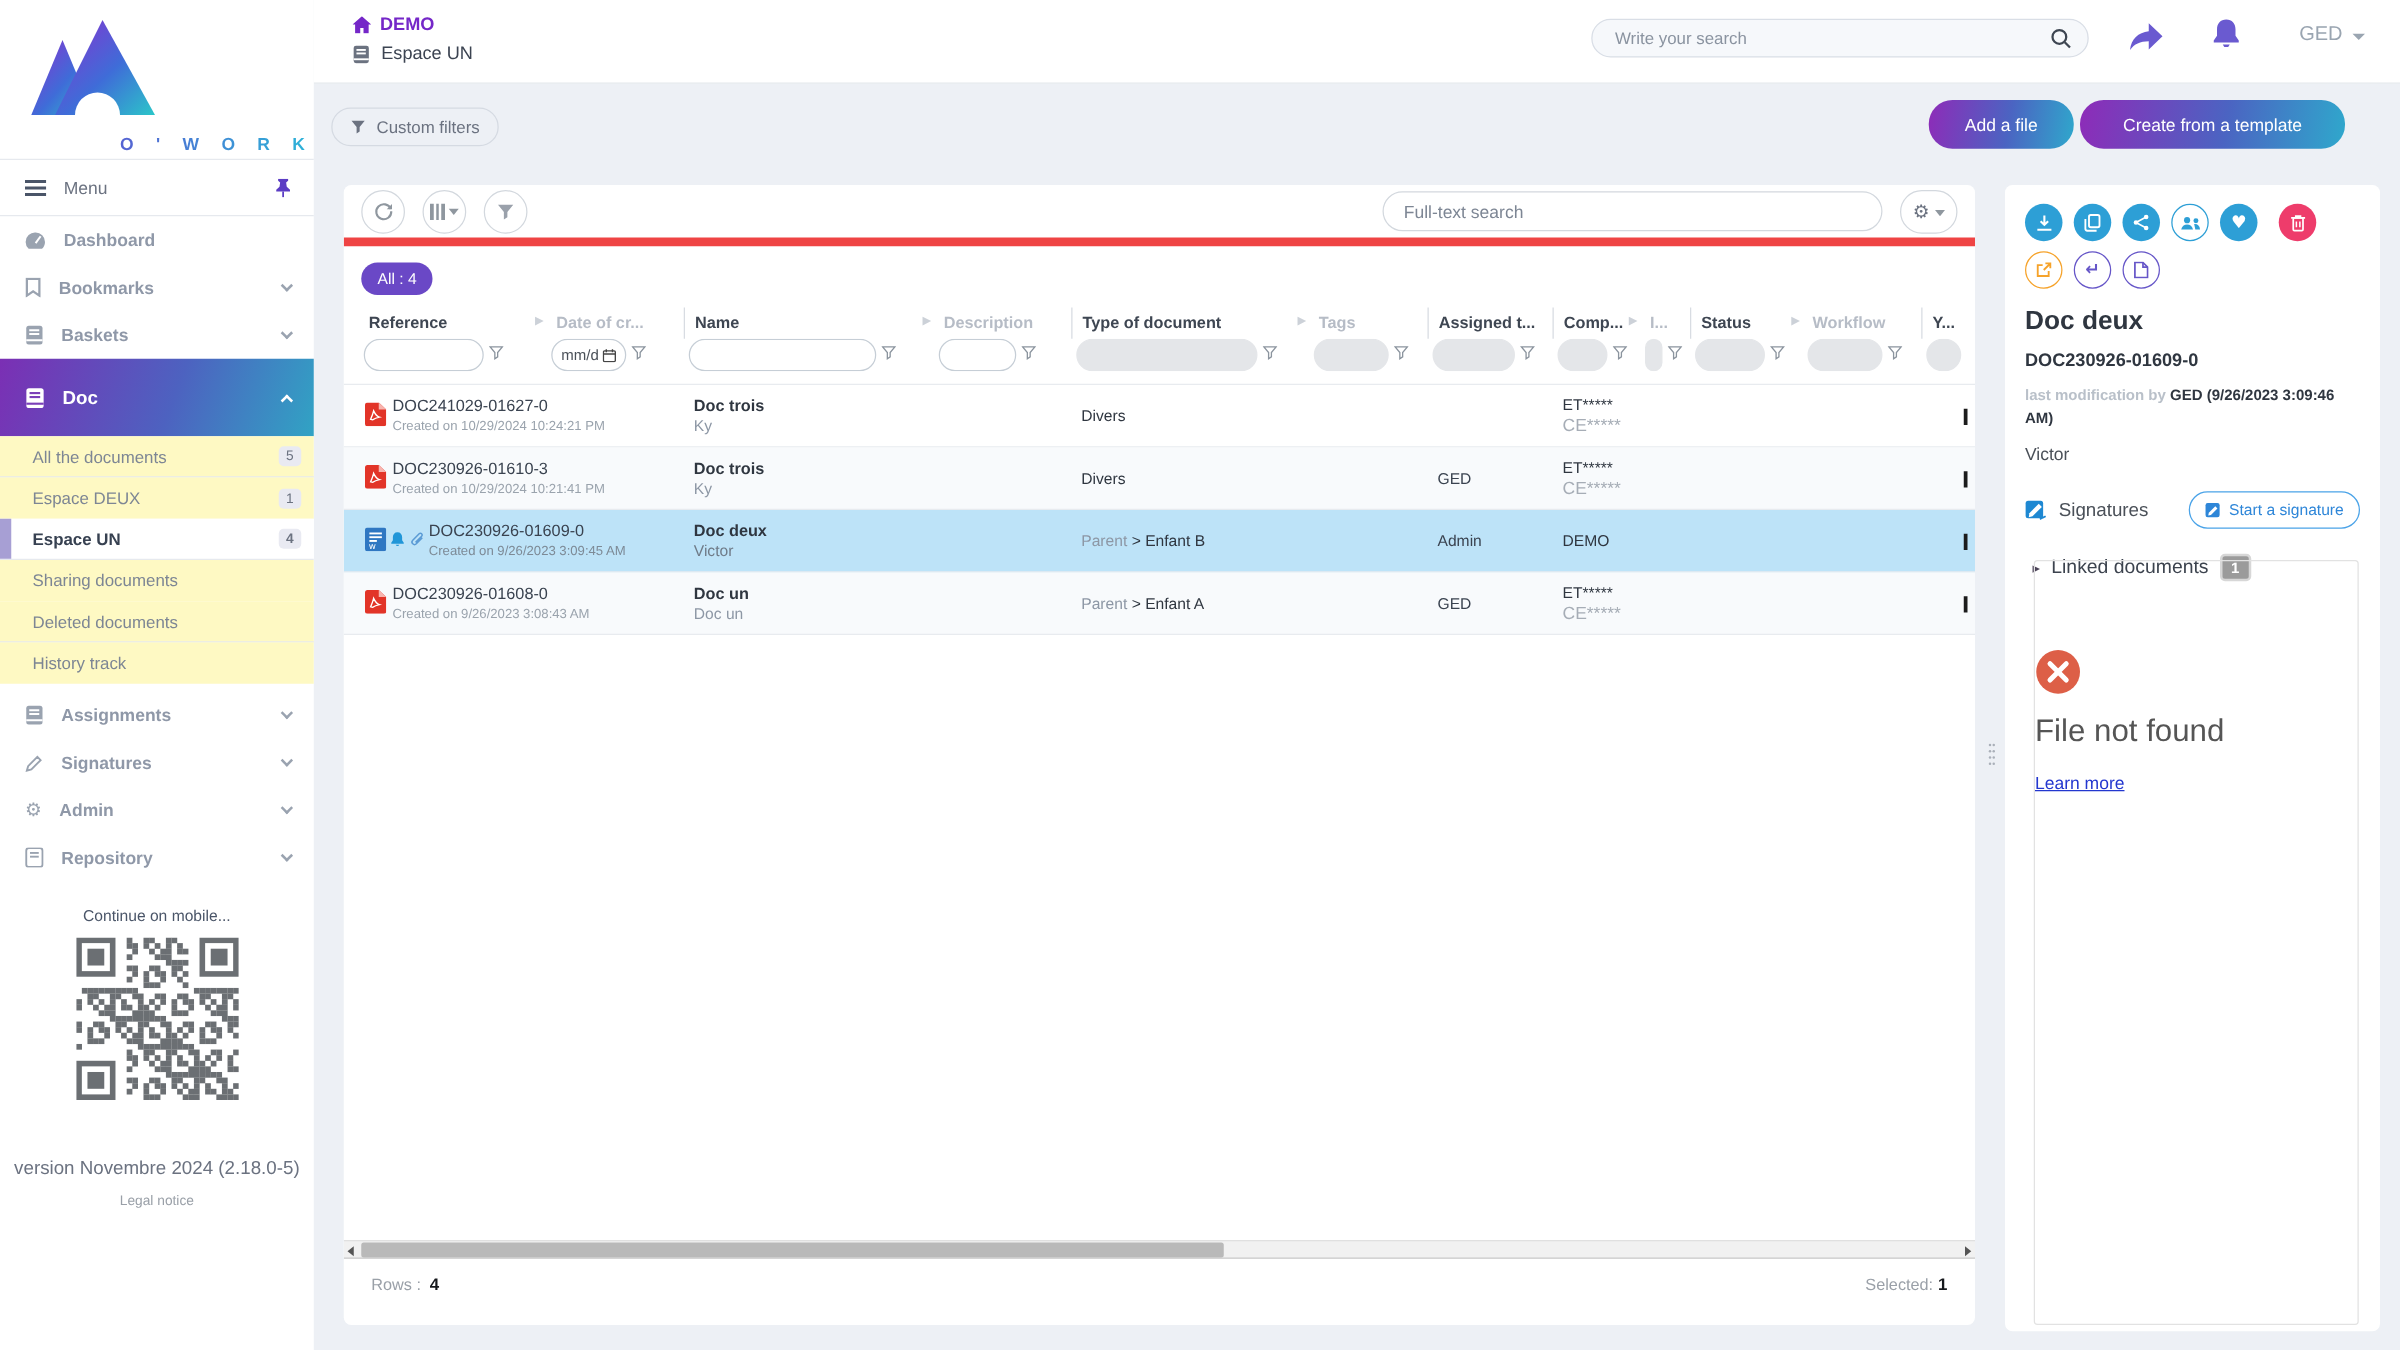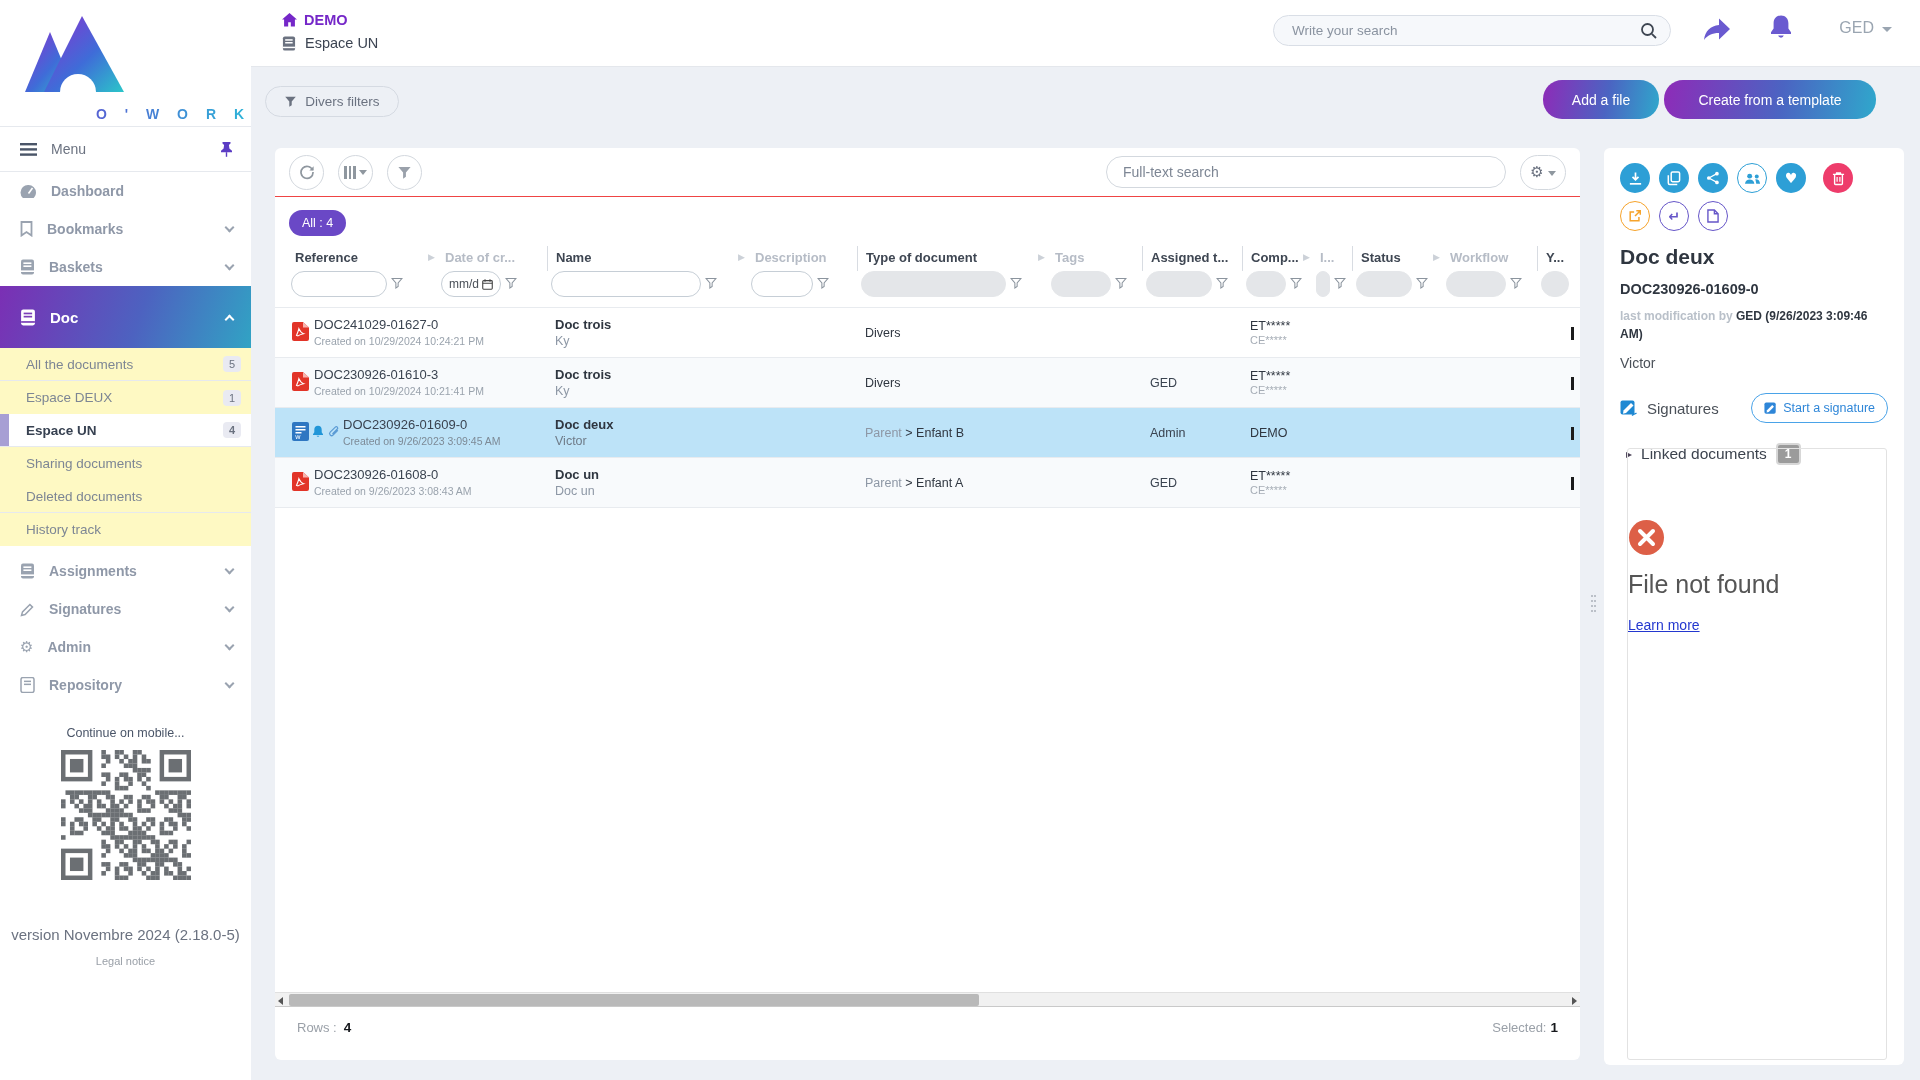--- a/index.html
+++ b/index.html
@@ -53,21 +53,21 @@
 
   
   .pill-btn { position:absolute; display:flex; align-items:center; justify-content:center; gap:8px; cursor:pointer; border-radius:19px; }
   .custom-filters { left:265px; top:86px; width:134px; height:31px; border:1px solid #d5dae2; color:#6b7280; font-size:13.5px; }
   .grad-btn { color:#fff; font-size:14px; height:39px; background:linear-gradient(100deg,#8e2bb8,#4b64c2 55%,#2fa8cc); }
   .add-file { left:1543px; top:80px; width:116px; }
   .create-tpl { left:1664px; top:80px; width:212px; }
 
   
   .table-card { position:absolute; left:275px; top:148px; width:1305px; height:912px; background:#fff; border-radius:6px; overflow:hidden; }
-  .toolbar { height:49px; border-bottom:1px solid #ef4444; display:flex; align-items:center; padding:4px 14px; gap:14px; }
+  .toolbar { height:49px; border-bottom:7px solid #ef4444; display:flex; align-items:center; padding:4px 14px; gap:14px; }
   .circ { width:35px; height:35px; border:1px solid #d3d8de; border-radius:50%; display:flex; align-items:center; justify-content:center; cursor:pointer; color:#8f979f; }
   .cols-ic { display:flex; align-items:flex-end; gap:2px; }
   .cols-ic i { width:2.5px; height:13px; background:#8f979f; }
   .cols-ic .caret { border-top-color:#8f979f; border-left-width:4px; border-right-width:4px; margin:0 0 4px 1px; }
   .ft-search { margin-left:auto; width:400px; height:32px; border:1px solid #d3d8de; border-radius:16px; display:flex; align-items:center; padding:0 16px; }
   .ft-search input { flex:1; border:none; outline:none; background:transparent; font-size:14px; color:#3a4350; font-family:inherit; }
   .ft-search input::placeholder { color:#7d8694; }
   .gear-btn { width:46px; height:35px; border:1px solid #d3d8de; border-radius:18px; display:flex; align-items:center; justify-content:center; gap:4px; cursor:pointer; }
   .gear-glyph { font-family:"DejaVu Sans",sans-serif; font-size:15px; color:#6b7280; }
   .gear-btn .caret { border-top-color:#8f979f; border-left-width:4px; border-right-width:4px; }
@@ -93,21 +93,21 @@
   .refblock.deep { padding-left:56px; }
   .refid { font-size:13px; color:#3a4350; }
   .created { font-size:10.5px; color:#9aa3ad; margin-top:3px; }
   .cell { display:flex; flex-direction:column; justify-content:center; height:100%; padding:0 8px; overflow:hidden; white-space:nowrap; }
   .nm { font-size:13px; font-weight:bold; color:#2f3640; }
   .subnm { font-size:12.5px; color:#8d97a5; margin-top:2px; }
   .typ { font-size:12.5px; color:#2f3640; }
   .typ .mut { color:#8d97a5; }
   .asg { font-size:12.5px; color:#3a4350; }
   .cp1 { font-size:12.5px; color:#2f3640; }
-  .cp2 { font-size:11px; color:#a6adb6; margin-top:1px; }
+  .cp2 { font-size:14px; color:#a6adb6; margin-top:1px; }
   .edge-sliver { position:absolute; right:6px; top:19px; width:3px; height:13px; background:#1c1c1c; }
   .hscroll { position:absolute; left:0; right:0; bottom:53px; height:15px; background:#f1f1f1; border-top:1px solid #e0e0e0; border-bottom:1px solid #c9c9c9; }
   .thumb { position:absolute; left:14px; top:1px; width:690px; height:12px; background:#b9b9b9; border-radius:2px; }
   .sarrow { position:absolute; top:4px; width:0; height:0; border-top:4px solid transparent; border-bottom:4px solid transparent; }
   .sarrow.l { left:3px; border-right:5px solid #555; }
   .sarrow.r { right:3px; border-left:5px solid #555; }
   .tfooter { position:absolute; left:0; right:0; bottom:0; height:65px; display:flex; align-items:center; padding:0 22px; }
   .muted-lab { color:#9aa0a8; font-size:13px; }
   .strong-val { color:#16181c; font-size:13.5px; font-weight:bold; margin-left:7px; }
   .tfooter .right { margin-left:auto; display:flex; align-items:center; }
@@ -650,21 +650,21 @@
     <span class="caret"></span>
   </div>
 </header>
 
 <div class="pill-btn custom-filters">
   <span class="ic">
     <svg width="13" height="13" viewBox="0 0 16 16">
         <path d="M1.5 2h13L9.5 8v4.6l-3 2V8Z" fill="#6b7280"></path>
       </svg>
   </span>
-  <span>Divers filters</span>
+  <span>Custom filters</span>
 </div>
 <div class="pill-btn grad-btn add-file">
   <span>Add a file</span>
 </div>
 <div class="pill-btn grad-btn create-tpl">
   <span>Create from a template</span>
 </div>
 
 <main class="table-card">
   <div class="toolbar">

